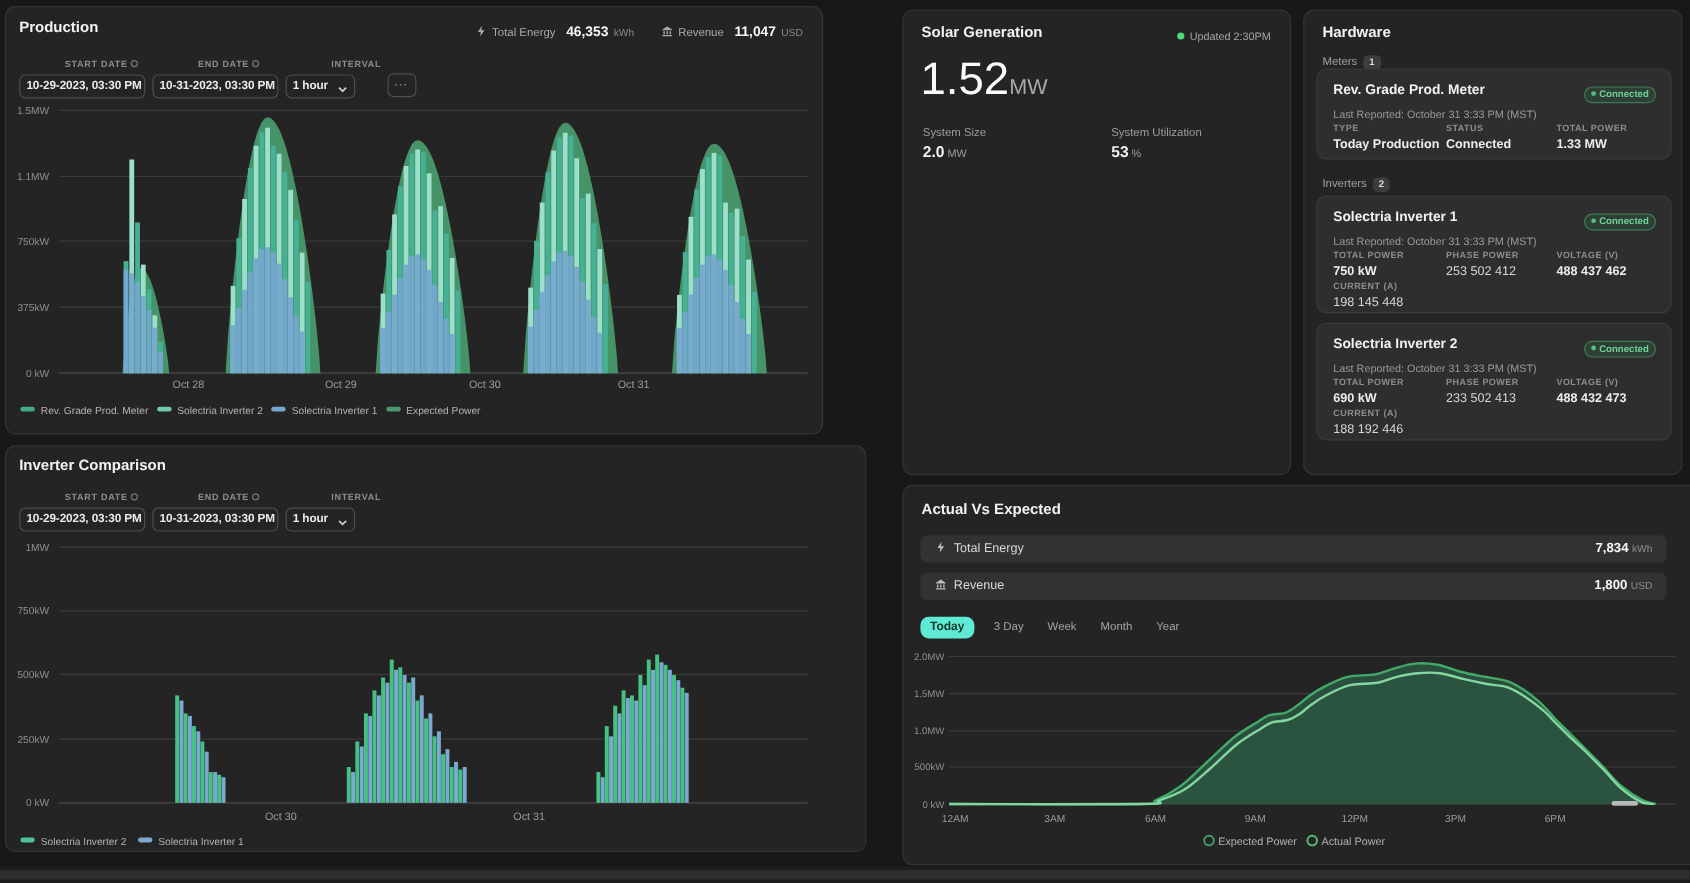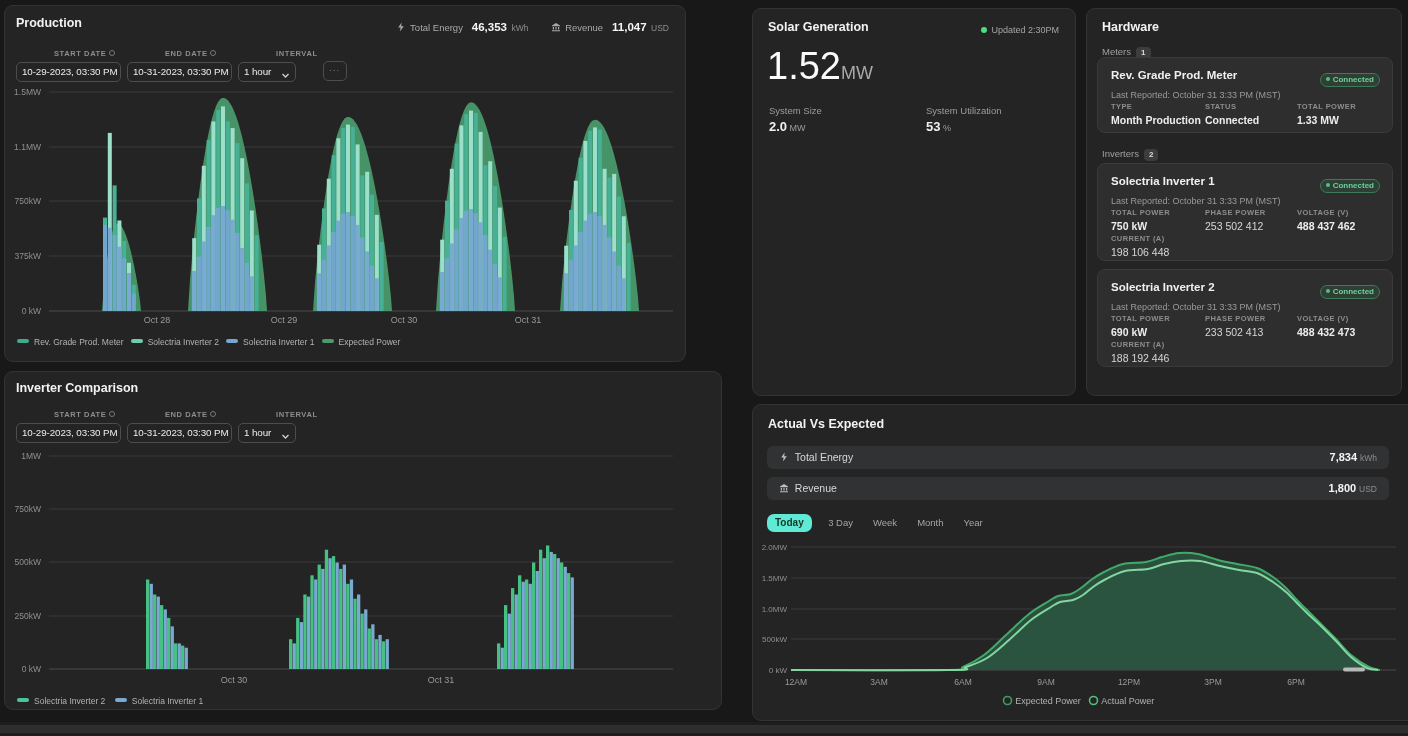--- a/index.html
+++ b/index.html
@@ -1,20 +1,20 @@
 <!DOCTYPE html>
 <html><head><meta charset="utf-8"><style>
 * { margin:0; padding:0; box-sizing:border-box; }
 html,body { width:1408px; height:736px; background:#181818; font-family:"Liberation Sans",sans-serif; overflow:hidden; }
 .panel { position:absolute; background:#242424; border:1px solid #333; border-radius:9px; }
 .ptitle { font-size:12.5px; font-weight:bold; color:#f2f2f2; }
 .flabel { font-size:7.5px; color:#8d8d8d; letter-spacing:0.6px; margin-bottom:4px; font-weight:bold;margin-left:38px; }
 .icirc { display:inline-block; width:6px; height:6px; border:1px solid #777; border-radius:50%; vertical-align:0px; }
 .fbox { height:20px; border:1px solid #4d4d4d; border-radius:5px; background:#242424; color:#ececec;
-        font-size:9.8px; font-weight:normal; line-height:18px; padding:0 5px; white-space:nowrap; position:relative; letter-spacing:-0.1px; }
+        font-size:9.8px; font-weight:bold; line-height:18px; padding:0 5px; white-space:nowrap; position:relative; letter-spacing:-0.1px; }
 .chev { position:absolute; right:5px; top:5px; }
 .statlbl { color:#a9a9a9; font-size:9.5px; }
 .statval { color:#f5f5f5; font-size:11.5px; font-weight:bold; }
 .statunit { color:#8d8d8d; font-size:8.5px; }
 .legend { font-size:8.5px; color:#b3b3b3; }
 .badge { display:inline-block; background:rgba(52,130,84,0.22); border:1px solid #3d7a55; color:#6fd198;
          font-size:8px; font-weight:bold; border-radius:8px; padding:1.5px 5px; line-height:9px; }
 .bdot { display:inline-block; width:4px; height:4px; border-radius:50%; background:#52c081; margin-right:3px; vertical-align:1px; }
 .card { position:absolute; left:10px; background:#2e2e2e; border:1px solid #3a3a3a; border-radius:8px; width:296px; }
 .ctitle { font-size:11.5px; font-weight:bold; color:#f0f0f0; }
@@ -309,21 +309,21 @@
 
 <div class="panel" style="left:1086px;top:8px;width:316px;height:388px">
   <div class="ptitle" style="position:absolute;left:15px;top:11px">Hardware</div>
   <div style="position:absolute;left:15px;top:32px"><span class="seclbl">Meters</span><span class="numbadge">1</span></div>
   <div class="card" style="top:48px;height:76px">
     <div style="position:absolute;left:13px;top:11px" class="ctitle">Rev. Grade Prod. Meter</div>
     <div style="position:absolute;right:12px;top:10px"><span class="badge"><span class="bdot"></span>Connected</span></div>
     <div style="position:absolute;left:13px;top:27px" class="clast">Last Reported: October 31 3:33 PM (MST)</div>
     <div style="position:absolute;left:13px;top:44px">
         <div class="clbl">TYPE</div>
-        <div class="cval">Month Production</div>
+        <div class="cval">Today Production</div>
       </div>
     <div style="position:absolute;left:107px;top:44px">
         <div class="clbl">STATUS</div>
         <div class="cval">Connected</div>
       </div>
     <div style="position:absolute;left:199px;top:44px">
         <div class="clbl">TOTAL POWER</div>
         <div class="cval">1.33 MW</div>
       </div>
   </div>
@@ -339,21 +339,21 @@
     <div style="position:absolute;left:107px;top:44px">
         <div class="clbl">PHASE POWER</div>
         <div class="cval2">253 502 412</div>
       </div>
     <div style="position:absolute;left:199px;top:44px">
         <div class="clbl">VOLTAGE (V)</div>
         <div class="cval">488 437 462</div>
       </div>
     <div style="position:absolute;left:13px;top:70px">
         <div class="clbl">CURRENT (A)</div>
-        <div class="cval2">198 106 448</div>
+        <div class="cval2">198 145 448</div>
       </div>
   </div>
   <div class="card" style="top:260px;height:98px">
     <div style="position:absolute;left:13px;top:11px" class="ctitle">Solectria Inverter 2</div>
     <div style="position:absolute;right:12px;top:10px"><span class="badge"><span class="bdot"></span>Connected</span></div>
     <div style="position:absolute;left:13px;top:27px" class="clast">Last Reported: October 31 3:33 PM (MST)</div>
     <div style="position:absolute;left:13px;top:44px">
         <div class="clbl">TOTAL POWER</div>
         <div class="cval">690 kW</div>
       </div>

